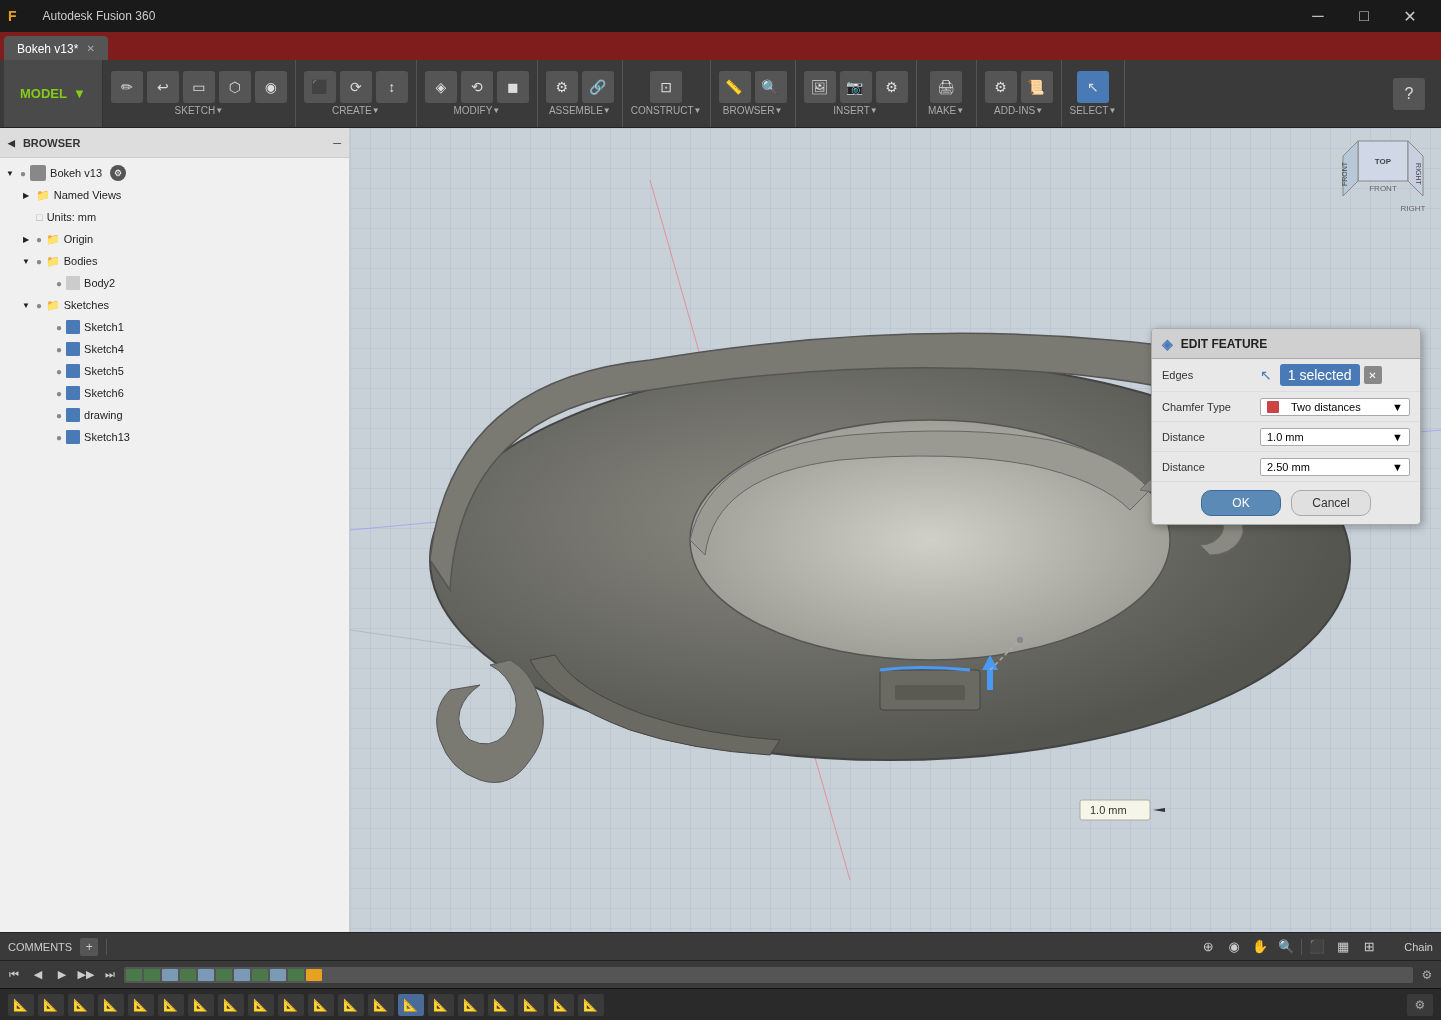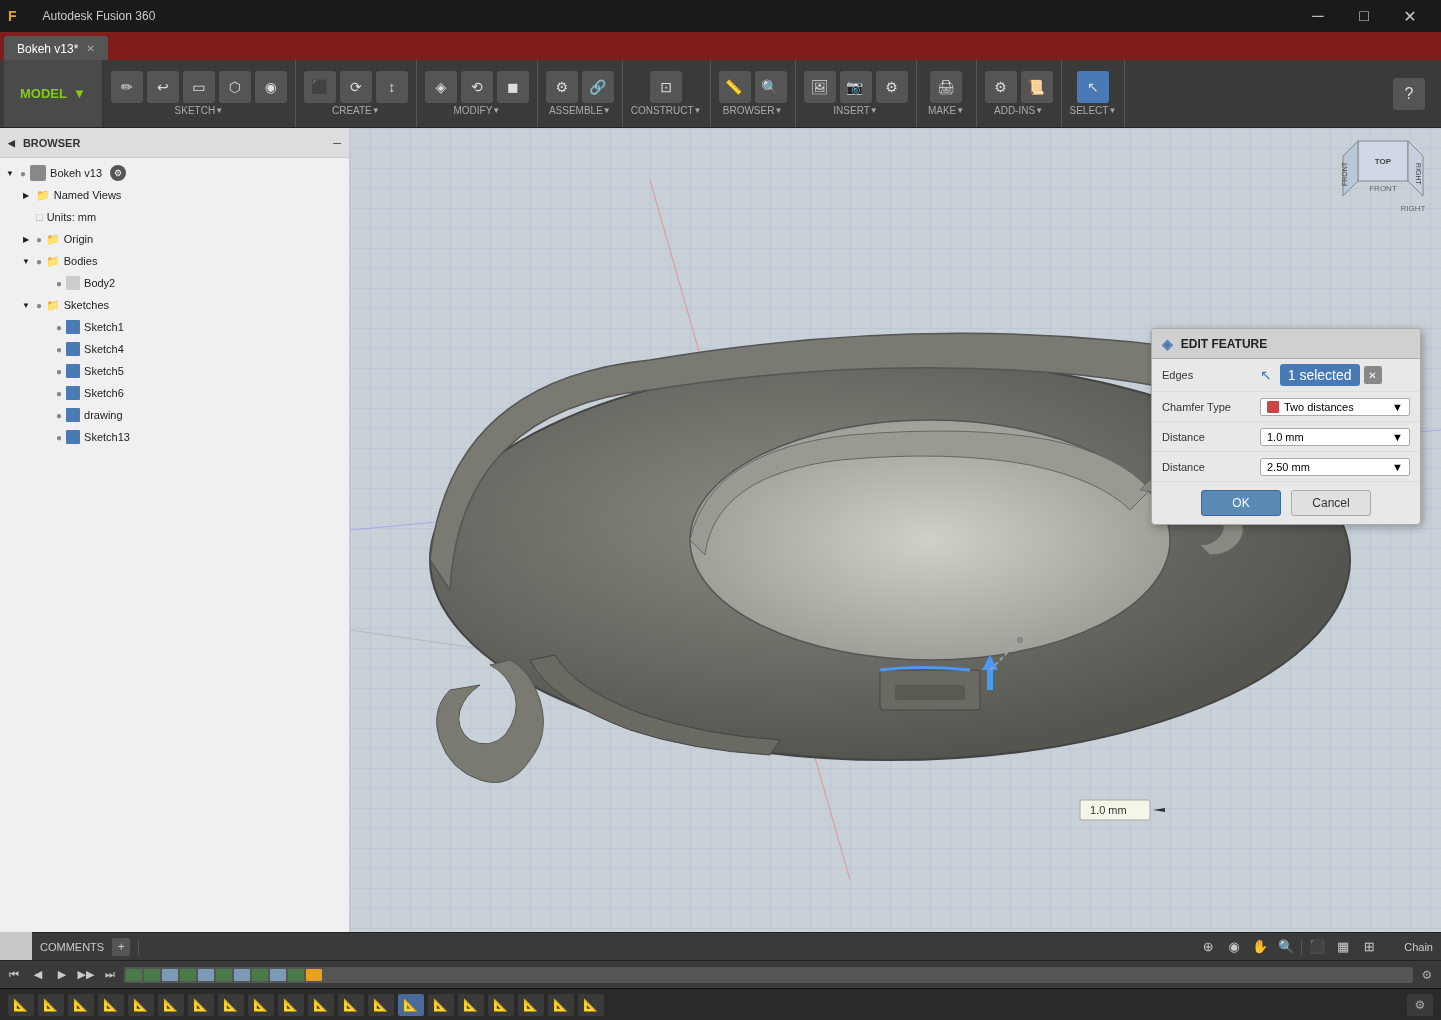--- a/index.html
+++ b/index.html
@@ -114,30 +114,30 @@
       font-size: 11px; cursor: pointer;
     }
     .ef-input {
       flex: 1; background: #fff; border: 1px solid #aaa; padding: 2px 6px;
       border-radius: 2px; font-size: 11px; display: flex; align-items: center; justify-content: space-between;
     }
     .ef-buttons {
       display: flex; justify-content: center; gap: 10px; padding: 8px;
     }
     .ef-btn {
-      width: 80px; height: 26px; border-radius: 3px; font-size: 12px; cursor: pointer;
+      width: 80px; height: 26px; border-radius: 10px; font-size: 12px; cursor: pointer;
       display: flex; align-items: center; justify-content: center;
     }
     .ef-btn-ok { background: #5a8ab5; color: #fff; border: 1px solid #3a6a95; }
     .ef-btn-cancel { background: #e0e0e0; color: #333; border: 1px solid #aaa; }
 
     
     #bottombar {
       height: 28px; background: #3a3a3a; display: flex; align-items: center; padding: 0 8px;
-      border-top: 1px solid #222; color: #ccc; font-size: 11px; gap: 8px; margin-left: 32px;
+      border-top: 1px solid #222; color: #ccc; font-size: 11px; gap: 8px;
     }
     .bottom-icon { width: 22px; height: 22px; display: flex; align-items: center; justify-content: center; color: #ccc; cursor: pointer; font-size: 13px; }
     .bottom-add { width: 18px; height: 18px; background: #555; border-radius: 2px; display: flex; align-items: center; justify-content: center; color: #ccc; cursor: pointer; font-size: 12px; }
 
     
     #footertoolbar {
       height: 32px; background: #2a2a2a; display: flex; align-items: center; padding: 0 8px;
       gap: 4px; border-top: 1px solid #111;
     }
     .footer-btn { width: 26px; height: 22px; display: flex; align-items: center; justify-content: center; color: #aaa; cursor: pointer; font-size: 12px; background: #3a3a3a; border-radius: 2px; }
@@ -485,21 +485,21 @@
           </div>
           <div class="ef-clear-btn">✕</div>
         </div>
       </div>
 
 
       <div class="ef-row">
         <span class="ef-label">Chamfer Type</span>
         <div class="ef-value">
           <div class="ef-dropdown">
-            <span style="display:flex; align-items:center; gap:5px;">
+            <span style="display:flex; align-items:center; gap:12px;">
               <span style="background:#cc4444; width:12px; height:12px; display:inline-block; border-radius:1px;"></span>
               <span>Two distances</span>
             </span>
             <span>▼</span>
           </div>
         </div>
       </div>
 
       <div class="ef-row">
         <span class="ef-label">Distance</span>

